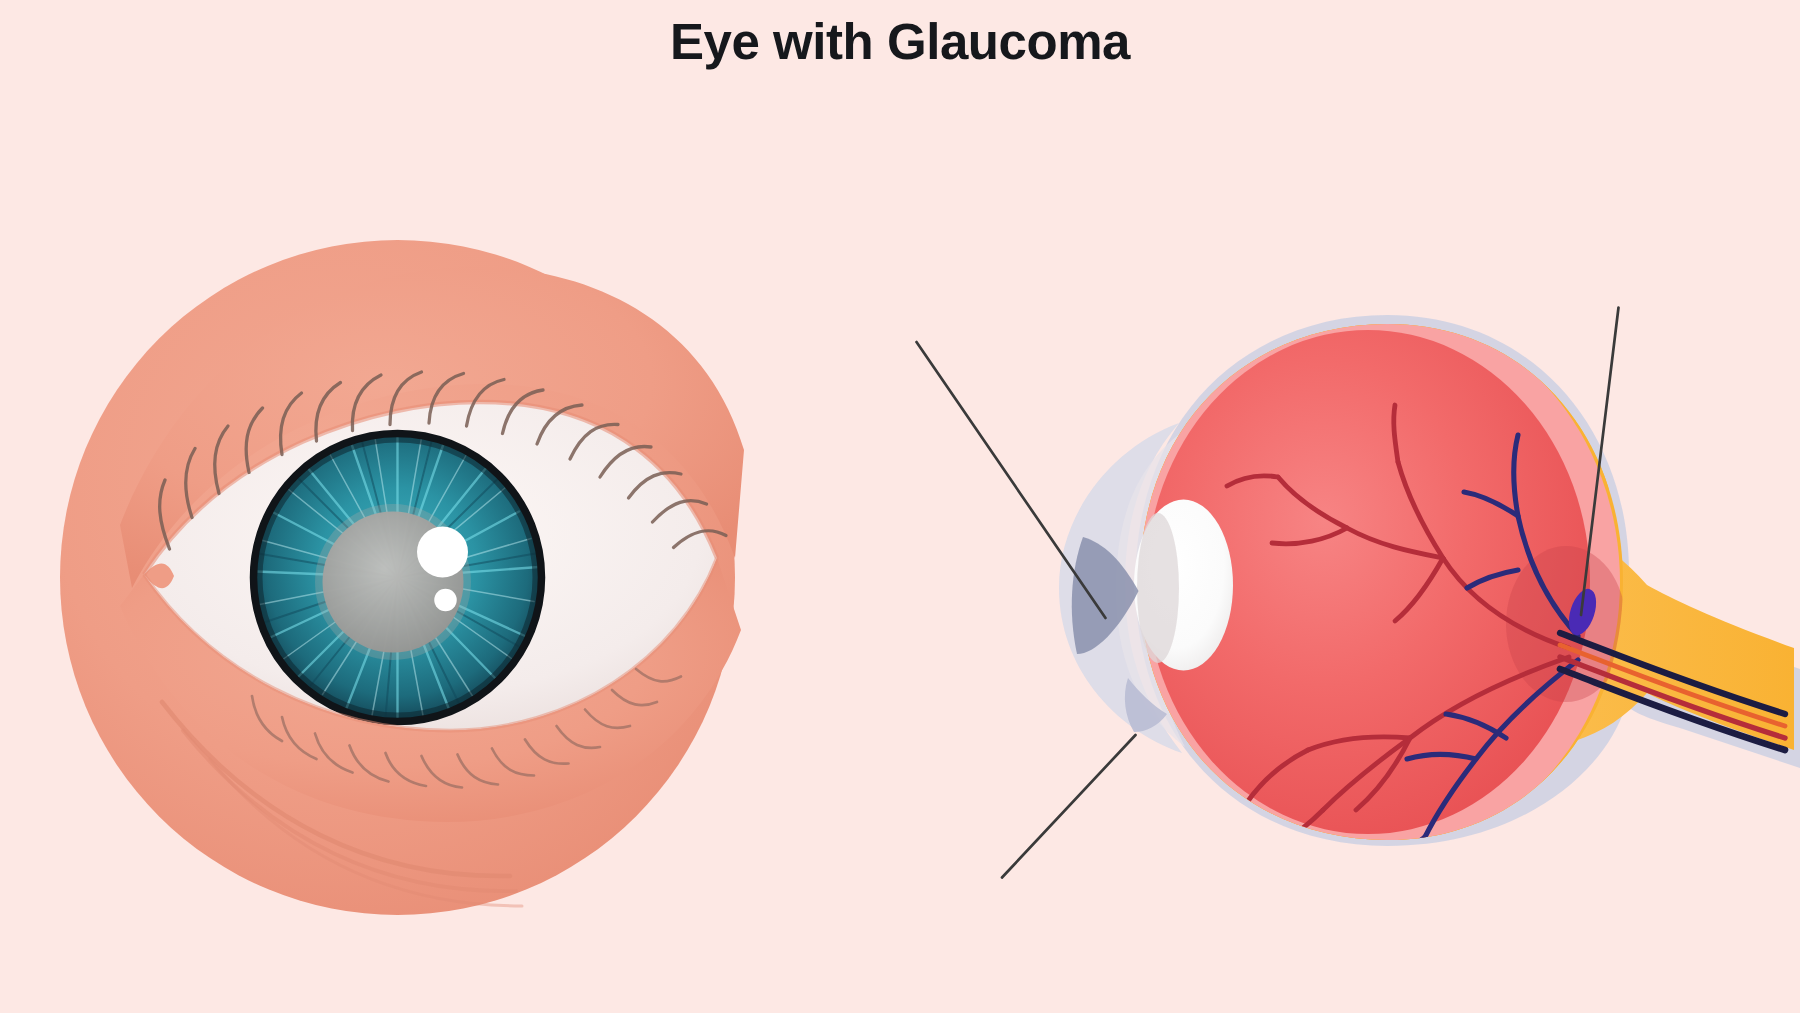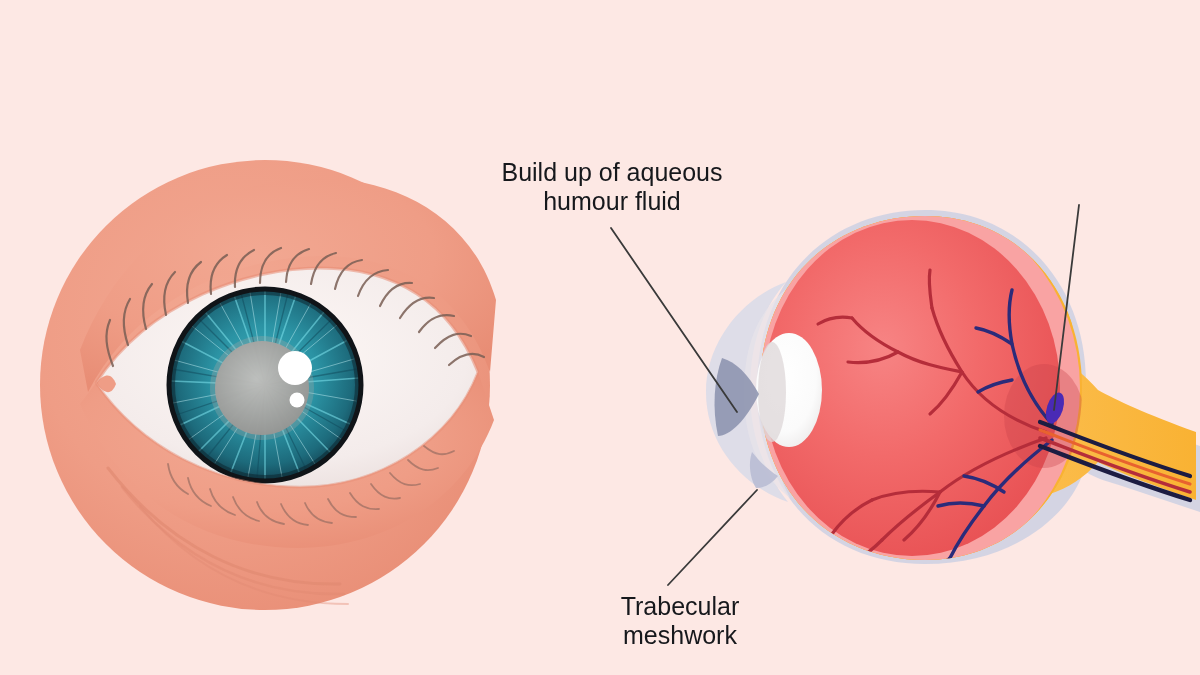--- a/index.html
+++ b/index.html
@@ -326,21 +326,18 @@
                C750,478 748,464 752,452 Z" fill="#b9bdd4" opacity="0.9"></path>
     </g>
 
     <g stroke="#3a3a3a" stroke-width="1.8" fill="none" stroke-linecap="round">
       <line x1="611" y1="228" x2="737" y2="412"></line>
       <line x1="668" y1="585" x2="757" y2="490"></line>
       <line x1="1079" y1="205" x2="1054" y2="410"></line>
     </g>
   </svg>
 
-
-  <div class="lbl" id="label-aqueous">Build up of aqueous
-humour fluid</div>
-
-
-  <div class="lbl" id="label-trabecular">Trabecular
-meshwork</div>
+  <div class="lbl" id="page-title">Eye with Glaucoma</div>
+
+
+
 
 </div>
 
 </body></html>

